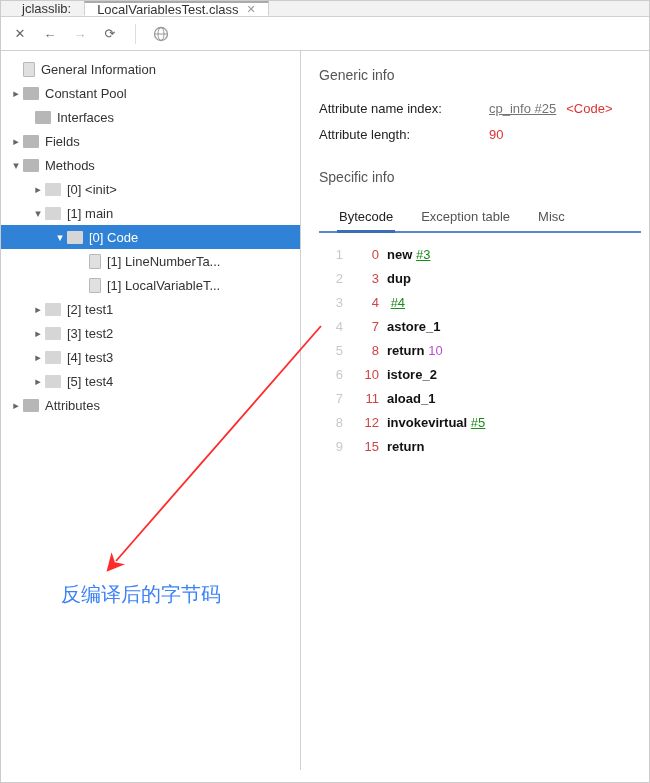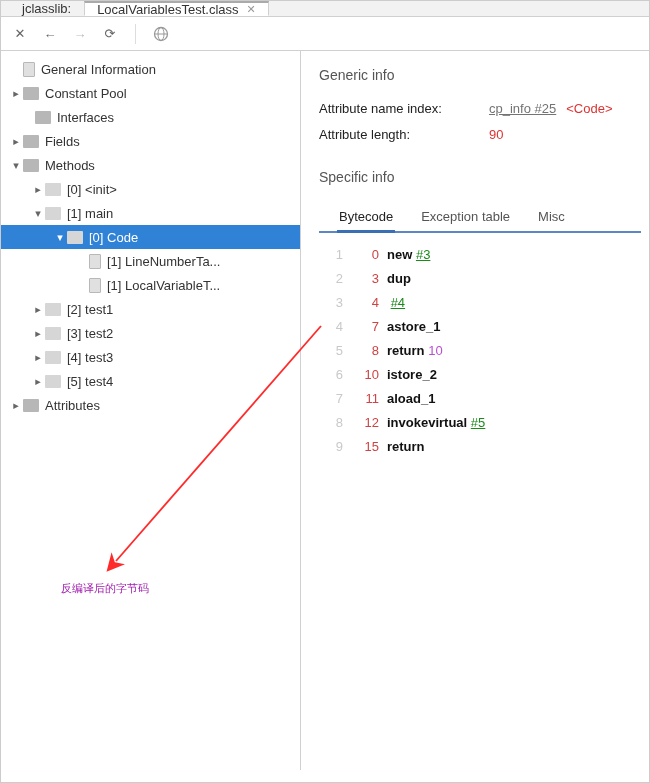--- a/index.html
+++ b/index.html
@@ -14,21 +14,21 @@
 .toolbar .sep{width:1px;height:20px;background:#ddd;margin:0 4px}
 .main{display:flex;height:calc(783px - 64px)}
 .sidebar{width:300px;border-right:1px solid #d0d0d0;overflow:auto;padding:6px 0;position:relative}
 .tree-row{display:flex;align-items:center;height:24px;padding:0 1px;white-space:nowrap;cursor:pointer}
 .tree-row.sel{background:#2f82d6;color:#fff}
 .tree-row.sel *{color:#fff}
 .twisty{width:14px;text-align:center;color:#666;font-size:11px}
 .folder{width:16px;height:13px;background:#b7b7b7;border-radius:1px;margin-right:6px;position:relative}
 .folder.light{background:#d6d6d6}
 .folder.page{width:12px;height:15px;background:#e0e0e0;border:1px solid #b8b8b8}
-.annotation{position:absolute;left:60px;top:580px;color:#a21caf;font-size:11px}
+.annotation{position:absolute;left:60px;top:580px;color:#3b82f6;font-size:20px}
 .detail{flex:1;padding:16px 8px 0 18px;overflow:hidden}
 .sect-title{color:#555;font-size:14px;margin-bottom:12px}
 .kv{display:flex;align-items:center;height:26px}
 .kv .k{width:170px;color:#222}
 .kv .v1{color:#737373;text-decoration:underline;cursor:pointer;margin-right:10px}
 .kv .v2{color:#d33}
 .tabs2{display:flex;border-bottom:2px solid #5b87c7;margin-top:18px;gap:24px;padding-left:18px}
 .tab2{padding:6px 2px;color:#555;cursor:pointer;border-bottom:3px solid transparent;margin-bottom:-2px}
 .tab2.active{border-bottom:3px solid #3b6fb5;color:#222;font-weight:400}
 .bc{font-family:Consolas,Menlo,monospace;font-size:14px;padding:10px 0 0 6px;line-height:24px}

